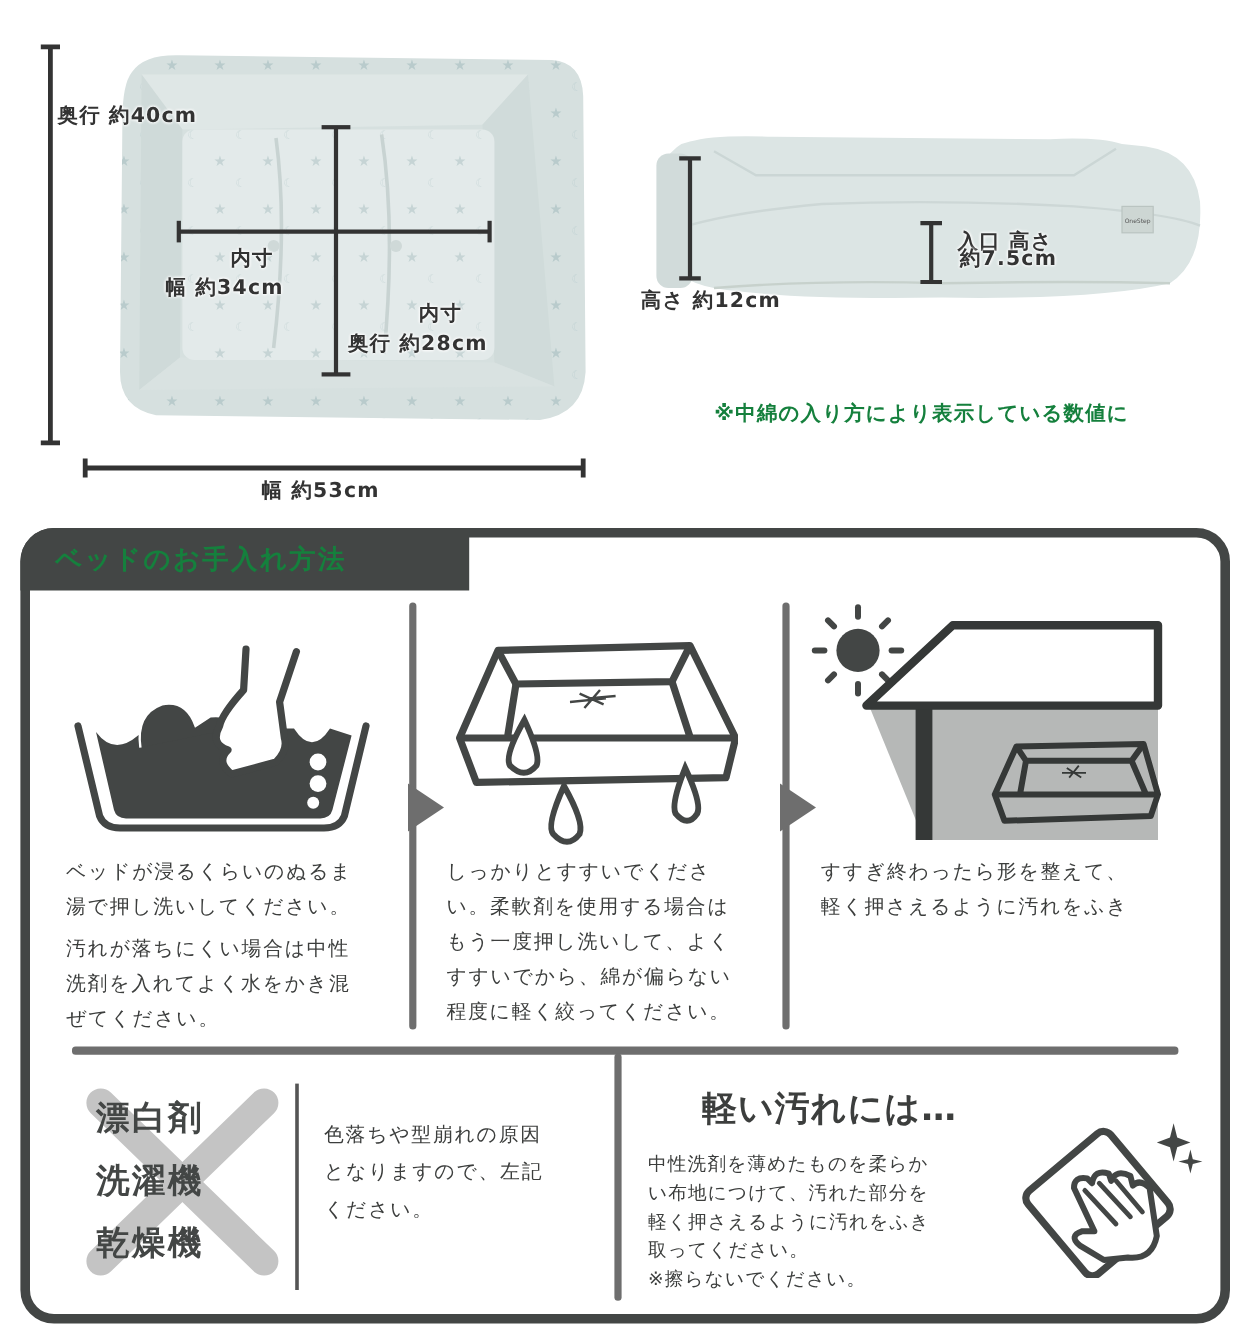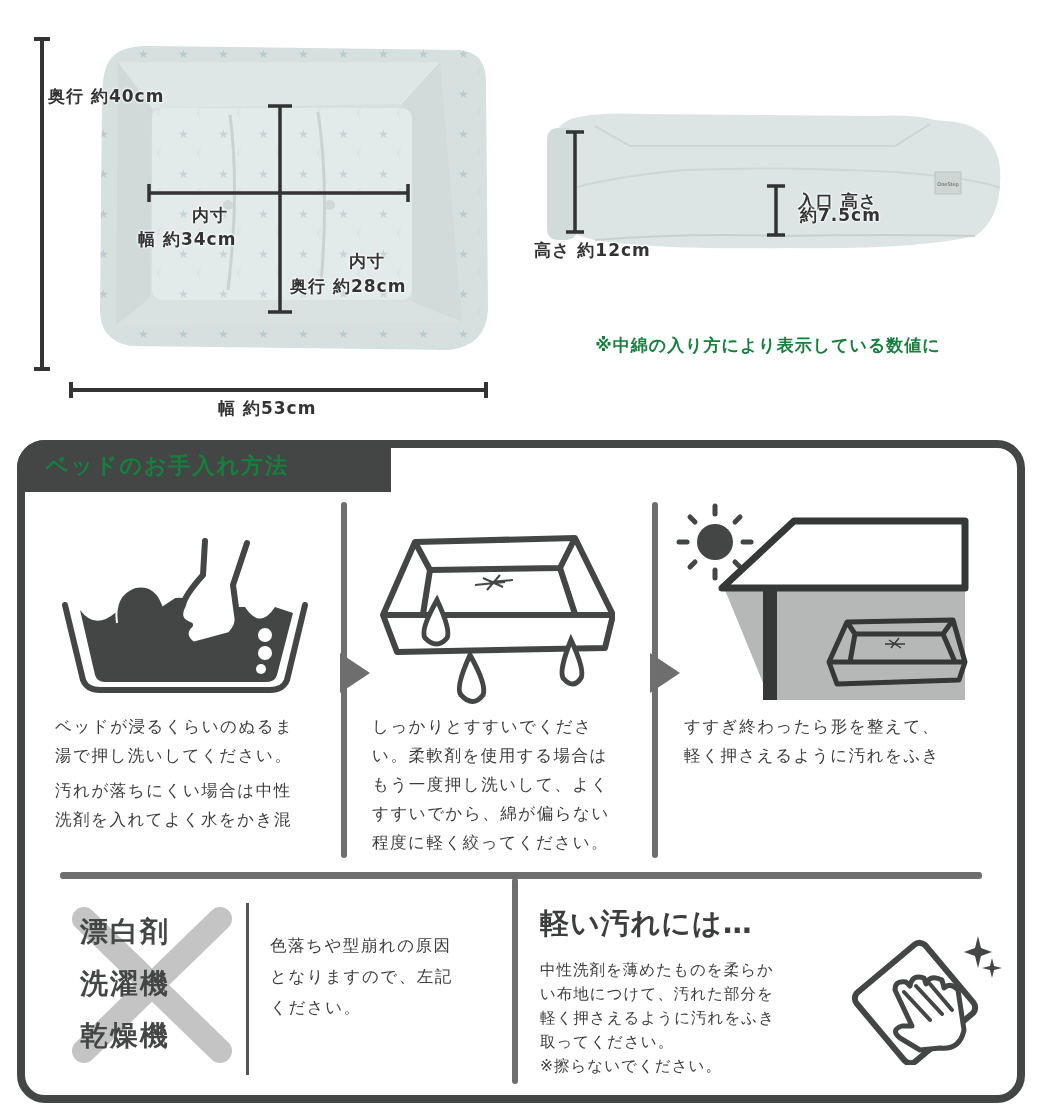--- a/index.html
+++ b/index.html
@@ -13,21 +13,21 @@
   
   .care-box { position:absolute; left:17px; top:440px; width:1008px; height:663px; box-sizing:border-box;
               border:8px solid #434645; border-radius:28px; background:#fff; }
   .care-tab { position:absolute; left:17px; top:440px; width:374px; height:52px; background:#434645;
               border-top-left-radius:28px; }
   .care-tab-title { position:absolute; left:46px; top:451px; color:#15803d; font-size:22px; font-weight:bold; letter-spacing:2px; }
   .step-text { position:absolute; font-size:16.5px; font-weight:normal; line-height:29px; color:#3c3e3d; letter-spacing:1.5px; }
   .vline { position:absolute; background:#6e6e6e; border-radius:3px; }
   .arrow { position:absolute; width:0; height:0; border-top:20px solid transparent; border-bottom:20px solid transparent; border-left:30px solid #6e6e6e; }
   .big-ng { position:absolute; font-size:28px; font-weight:bold; color:#434645; line-height:52px; letter-spacing:2px; }
-  .h-light { position:absolute; font-size:29px; font-weight:bold; color:#3c3e3d; letter-spacing:1px; }
+  .h-light { position:absolute; font-size:29px; font-weight:bold; color:#3c3e3d; letter-spacing:1px;margin-left:45px; }
 </style>
 </head>
 <body>
 
 <div>
 
   <svg class="abs" style="left:30px;top:36px" width="24" height="336">
     <line x1="12" y1="3" x2="12" y2="333" stroke="#333" stroke-width="4"></line>
     <line x1="4" y1="3" x2="20" y2="3" stroke="#333" stroke-width="4"></line>
     <line x1="4" y1="333" x2="20" y2="333" stroke="#333" stroke-width="4"></line>
@@ -121,20 +121,21 @@
 
 <div class="vline" style="left:341px;top:502px;width:6px;height:356px"></div>
 <div class="arrow" style="left:340px;top:653px"></div>
 
 <div class="step-text" style="left:55px;top:712px;width:280px">
   <div>ベッドが浸るくらいのぬるま</div>
   <div>湯で押し洗いしてください。</div>
   <div style="height:6px"></div>
   <div>汚れが落ちにくい場合は中性</div>
   <div>洗剤を入れてよく水をかき混</div>
+  <div>ぜてください。</div>
 </div>
 
 <svg class="abs" style="left:375px;top:520px" width="240" height="195">
   <path d="M8,95 L40,22 L200,18 L238,95 L230,128 L22,132 Z" fill="#fff" stroke="#434645" stroke-width="6" stroke-linejoin="round"></path>
   <path d="M40,22 L55,50 L185,48 L200,18" fill="none" stroke="#434645" stroke-width="6" stroke-linejoin="round"></path>
   <path d="M55,50 L48,94 M185,48 L200,94 M8,95 L238,95" fill="none" stroke="#434645" stroke-width="6"></path>
   <path d="M100,65 L130,62 M108,58 L128,67 M112,70 L125,55 M115,62 L138,60" stroke="#434645" stroke-width="2"></path>
   <path d="M62,80 Q45,110 50,118 Q62,130 72,118 Q76,110 62,80 Z" fill="#fff" stroke="#434645" stroke-width="5"></path>
   <path d="M95,135 Q80,168 86,175 Q98,188 108,175 Q112,165 95,135 Z" fill="#fff" stroke="#434645" stroke-width="5"></path>
   <path d="M196,120 Q184,150 188,158 Q198,170 206,158 Q210,150 196,120 Z" fill="#fff" stroke="#434645" stroke-width="5"></path>

